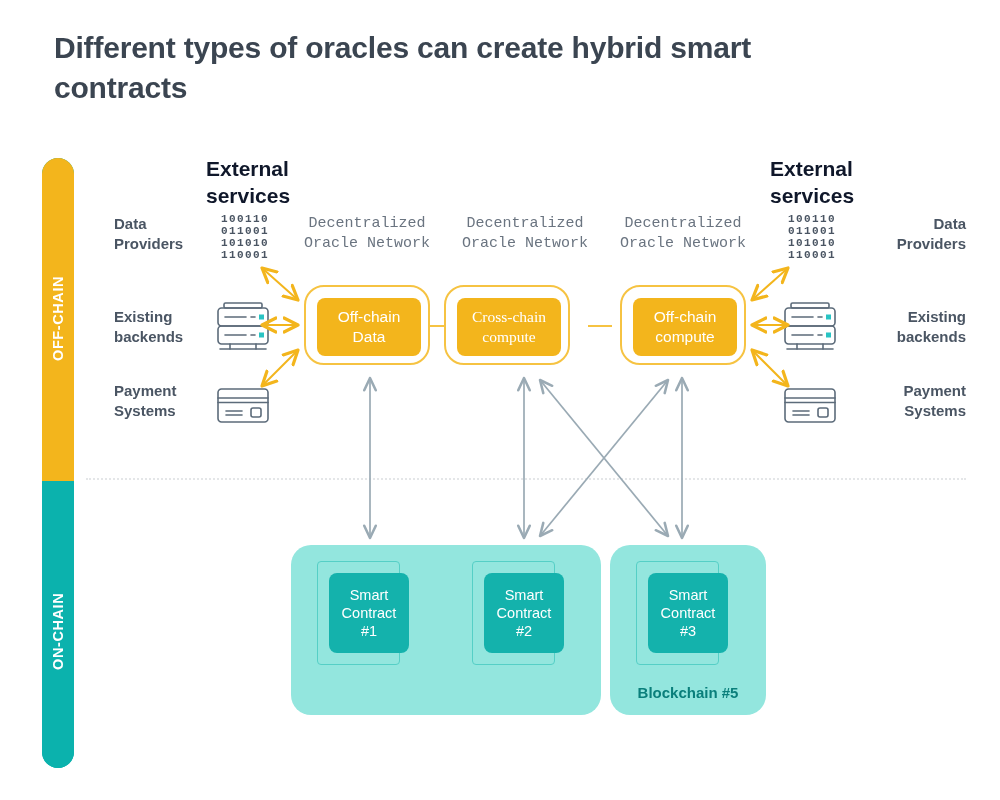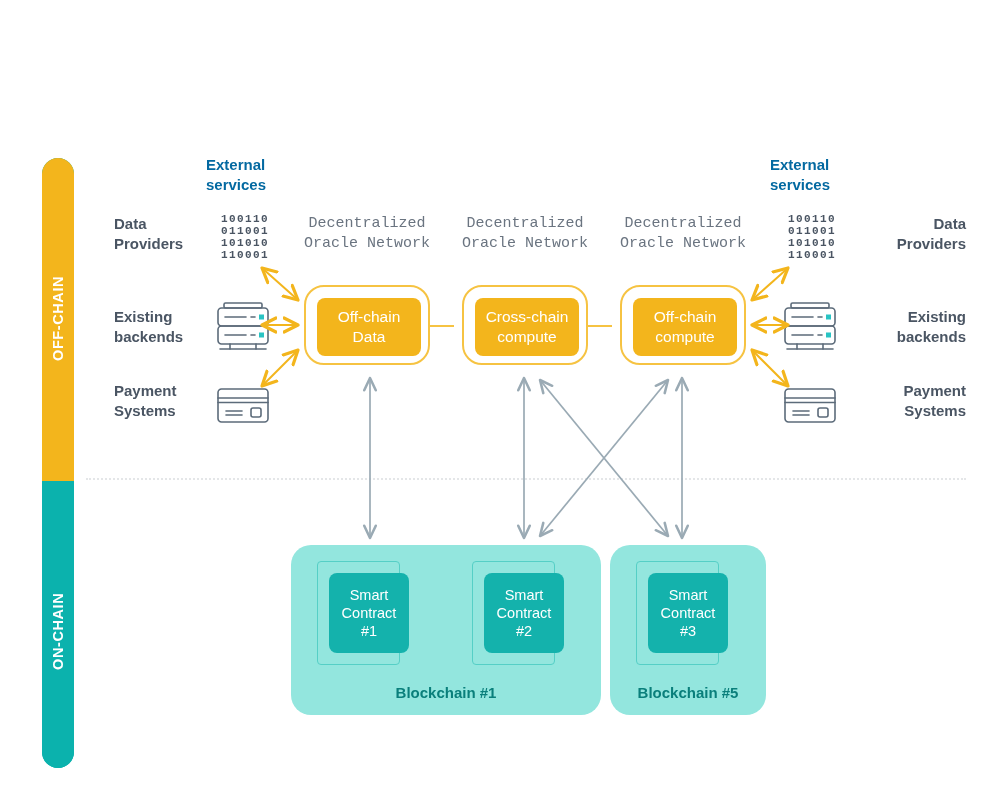--- a/index.html
+++ b/index.html
@@ -76,22 +76,22 @@
   
   .lbl {
     position: absolute;
     color: #4a5563;
     font-size: 15px;
     font-weight: bold;
     line-height: 1.35;
   }
   .ext-label {
     position: absolute;
-    color: #0369a1;
-    font-size: 15px;
+    color: #0f172a;
+    font-size: 21px;
     font-weight: bold;
     line-height: 1.3;
   }
   .don-label {
     position: absolute;
     color: #6a7480;
     font-size: 15px;
     font-weight: normal;
     line-height: 1.35;
     text-align: center;
@@ -170,20 +170,21 @@
     width: 1000px; height: 800px;
     pointer-events: none;
     overflow: visible;
   }
 </style>
 </head>
 <body>
 
 <div id="stage">
 
+  <div id="title">Different types of oracles can create hybrid smart contracts</div>
 
   <div id="rail">
     <div id="rail-off">
       <div class="rail-label">OFF-CHAIN</div>
     </div>
     <div id="rail-on">
       <div class="rail-label">ON-CHAIN</div>
     </div>
   </div>
 
@@ -204,35 +205,34 @@
   <div class="don-label" style="left:287px; top:214px;">Decentralized<br>Oracle Network</div>
   <div class="don-label" style="left:445px; top:214px;">Decentralized<br>Oracle Network</div>
   <div class="don-label" style="left:603px; top:214px;">Decentralized<br>Oracle Network</div>
 
   <div class="don-connector" style="left:430px; width:24px;"></div>
   <div class="don-connector" style="left:588px; width:24px;"></div>
 
   <div class="don-outer" style="left:304px; top:285px;">
     <div class="don-inner">Off-chain<br>Data</div>
   </div>
-  <div class="don-outer" style="left:462px; top:285px;">
+  <div class="don-outer" style="left:444px; top:285px;font-family:Liberation Serif, serif;">
     <div class="don-inner">Cross-chain<br>compute</div>
   </div>
   <div class="don-outer" style="left:620px; top:285px;">
     <div class="don-inner">Off-chain<br>compute</div>
   </div>
 
   <div class="chain" style="left:291px; top:545px; width:310px; height:170px;">
     <div class="sc-outer" style="left:26px; top:16px;">
       <div class="sc-inner">Smart<br>Contract<br>#1</div>
     </div>
     <div class="sc-outer" style="left:181px; top:16px;">
       <div class="sc-inner">Smart<br>Contract<br>#2</div>
     </div>
-    <div class="chain-name">Blockchain #1</div>
   </div>
 
   <div class="chain" style="left:610px; top:545px; width:156px; height:170px;">
     <div class="sc-outer" style="left:26px; top:16px;">
       <div class="sc-inner">Smart<br>Contract<br>#3</div>
     </div>
     <div class="chain-name">Blockchain #5</div>
   </div>
 
   <svg class="layer" viewBox="0 0 1000 800">

